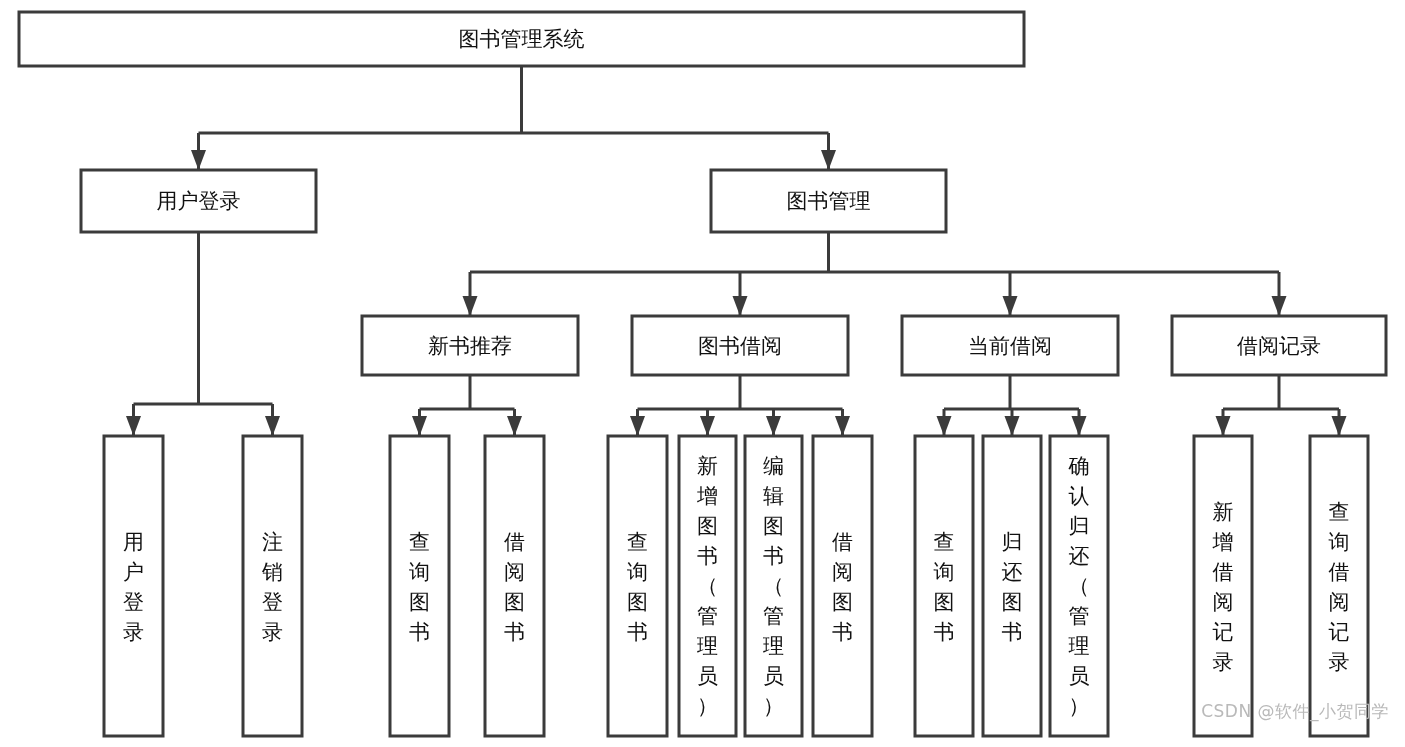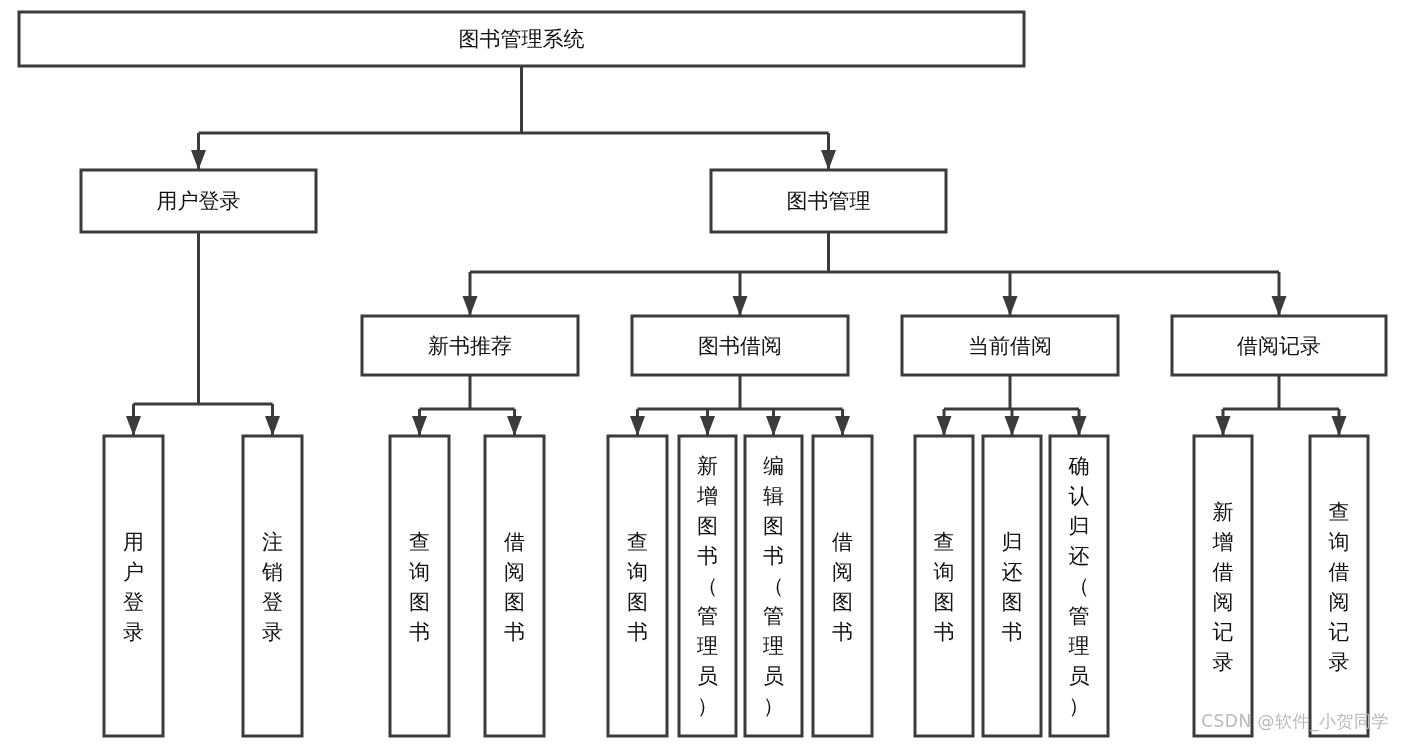--- a/index.html
+++ b/index.html
@@ -50,21 +50,21 @@
   }
   .node-label-v {
     font-family: "DejaVu Sans", "Liberation Sans", sans-serif;
     font-size: 21px;
     fill: #111111;
     text-anchor: middle;
   }
   .watermark {
     position: absolute;
     right: 16px;
-    bottom: 14px;
+    bottom: 24px;
     font-family: "DejaVu Sans", "Liberation Sans", sans-serif;
     font-size: 17px;
     color: #b9b9b9;
     letter-spacing: 0.5px;
     white-space: nowrap;
     pointer-events: none;
   }
 </style>
 </head>
 <body>

